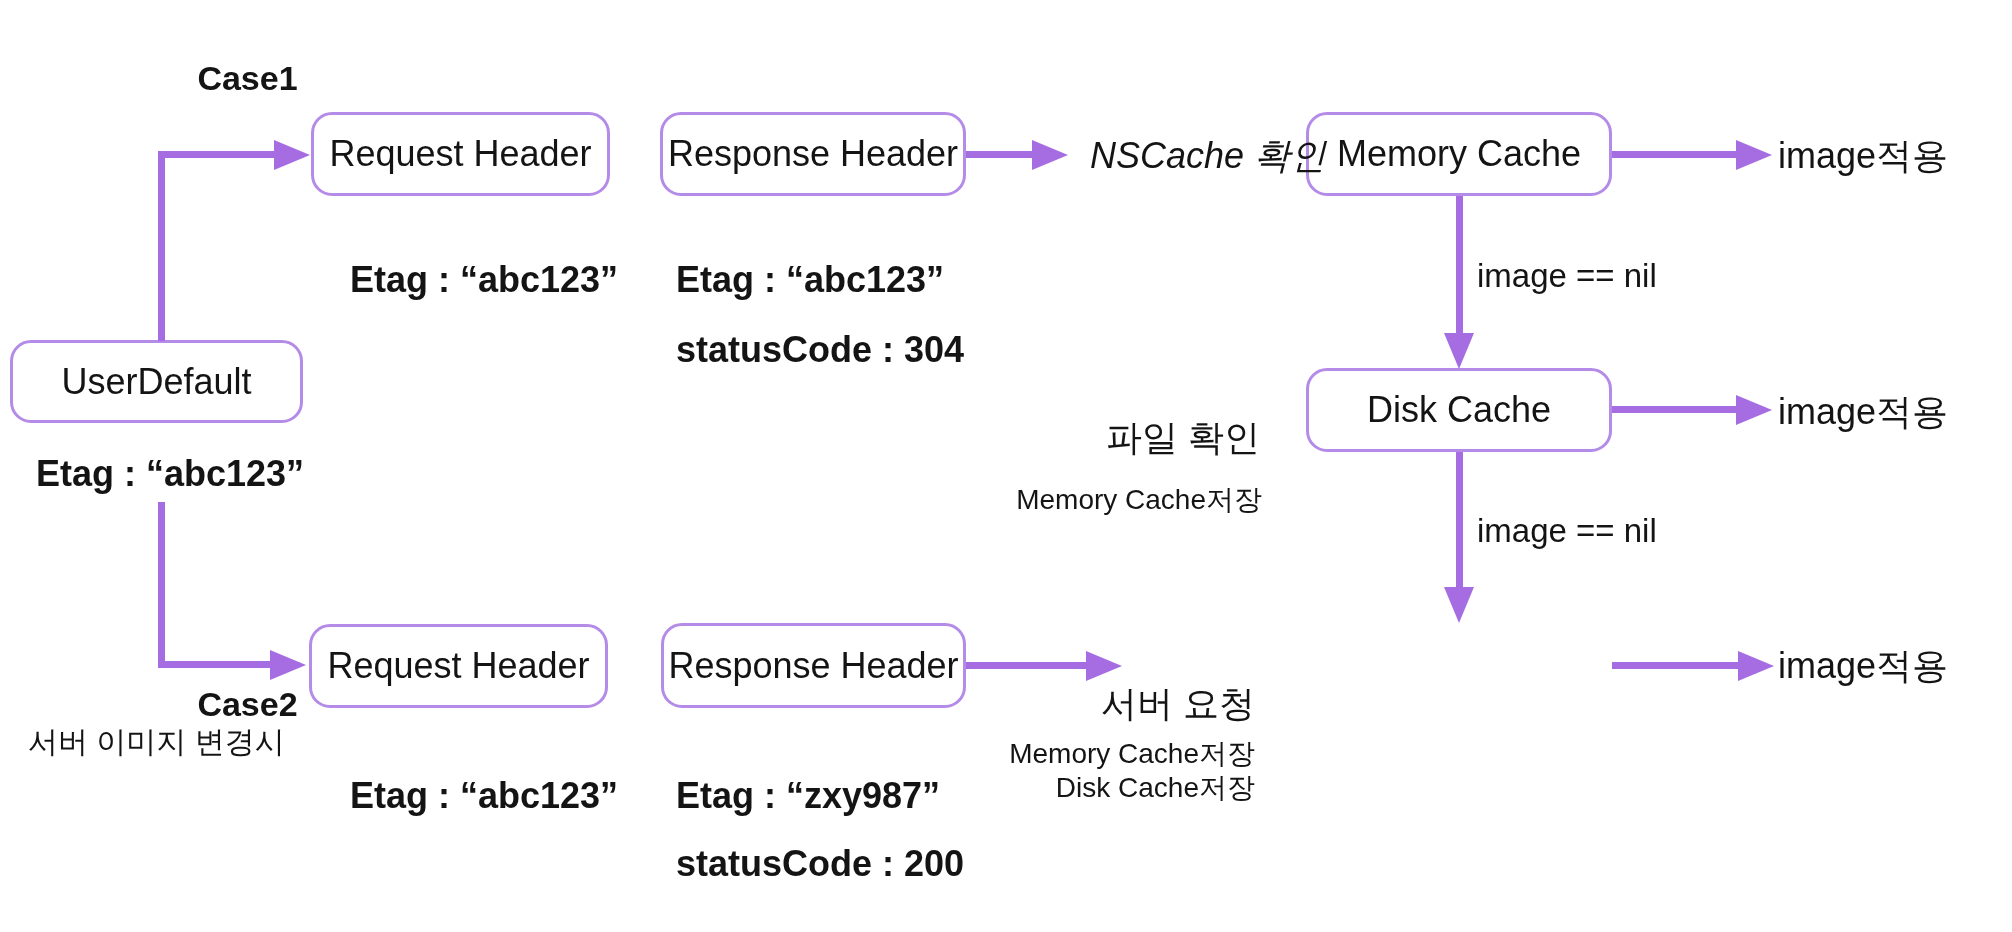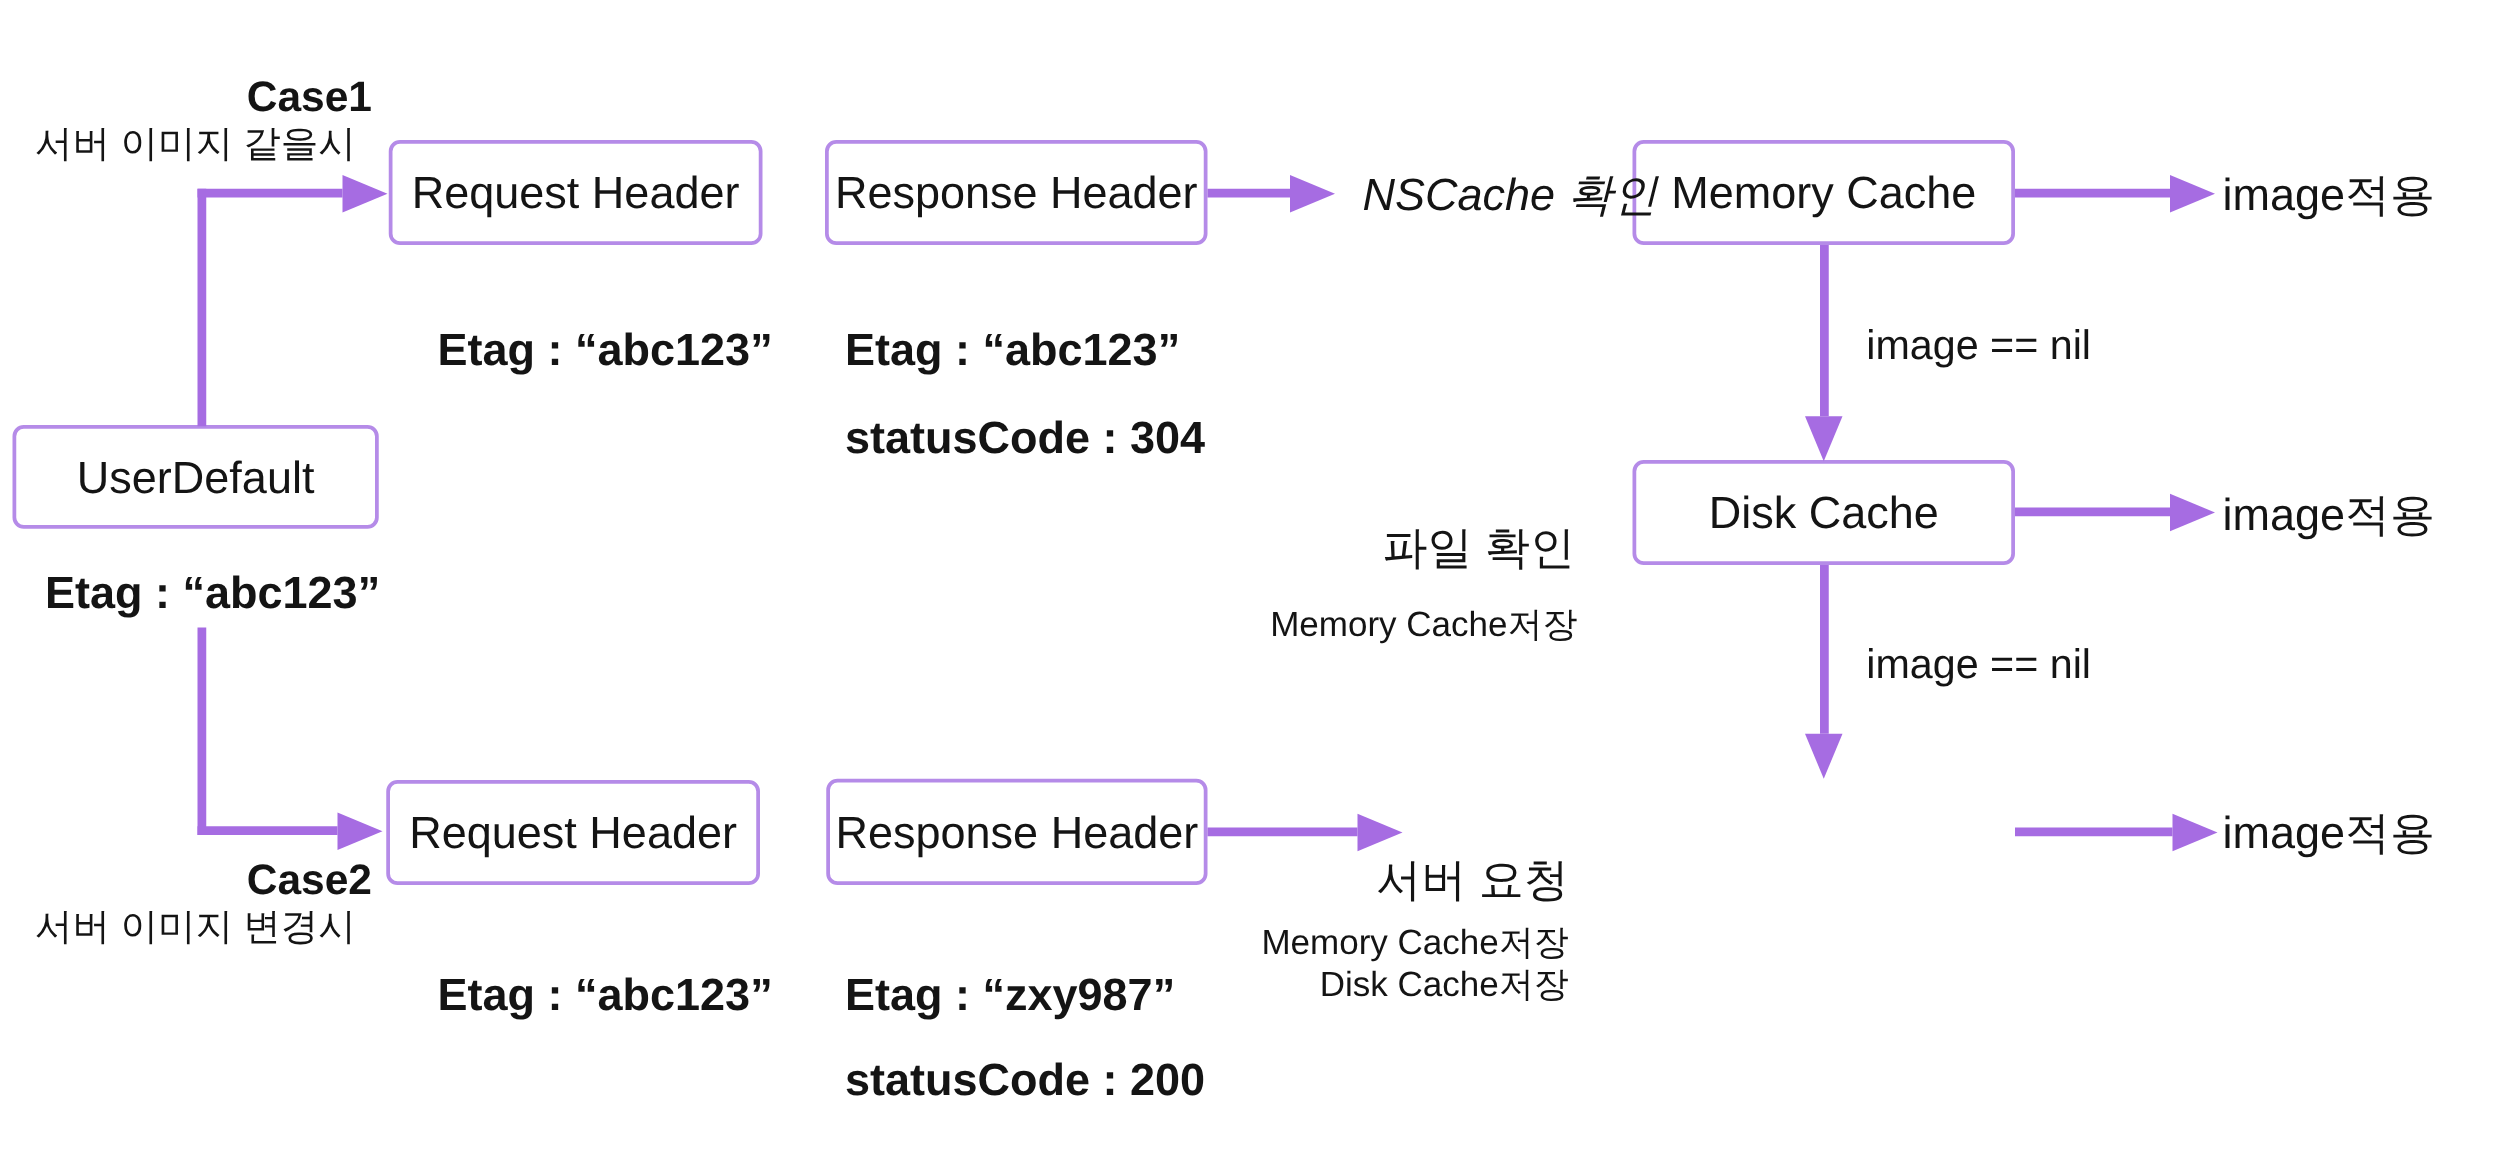--- a/index.html
+++ b/index.html
@@ -13,37 +13,37 @@
     position:relative;
     width:2012px;height:932px;
     background:var(--bg);
     font-family:"Liberation Sans", sans-serif;
     color:var(--ink);
     overflow:hidden;
   }
   .box{
     position:absolute;
     border:3px solid var(--border);
-    border-radius:9px;
+    border-radius:21px;
     background:#fff;
     display:flex;align-items:center;justify-content:center;
     font-size:36px;
     white-space:nowrap;
     box-sizing:border-box;
   }
   .t{
     position:absolute;
     font-size:36px;
     line-height:1.2;
     white-space:nowrap;
   }
   .bold{font-weight:700;font-size:34px;text-align:center;}
   .sub{font-size:30px;text-align:center;}
   .semi{font-weight:600;font-size:36px;}
-  .nil{font-size:33px;margin-left:16px;}
+  .nil{font-size:33px;}
   .small{font-size:28px;}
   .ralign{text-align:right;margin-top:36px;}
   .hline{position:absolute;height:7px;background:var(--arrow);}
   .vline{position:absolute;width:7px;background:var(--arrow);}
   .tri-r{
     position:absolute;width:0;height:0;
     border-top:15px solid transparent;
     border-bottom:15px solid transparent;
     border-left:36px solid var(--arrow);
   }
@@ -104,21 +104,20 @@
   <div class="vline" style="left:1456px;top:452px;height:135px;"></div>
   <div class="tri-d" style="left:1444px;top:587px;"></div>
 
   <div class="hline" style="left:966px;top:662px;width:120px;"></div>
   <div class="tri-r" style="left:1086px;top:651px;"></div>
 
   <div class="hline" style="left:1612px;top:662px;width:126px;"></div>
   <div class="tri-r" style="left:1738px;top:651px;"></div>
 
   <div class="t bold" style="left:160px;top:58px;width:175px;">Case1</div>
-  <div class="t sub" style="left:28px;top:98px;width:240px;">서버 이미지 같을시</div>
 
   <div class="t semi" style="left:350px;top:258px;">Etag : “abc123”</div>
   <div class="t semi" style="left:676px;top:258px;">Etag : “abc123”</div>
   <div class="t semi" style="left:676px;top:328px;">statusCode : 304</div>
 
   <div class="t" style="left:1090px;top:134px;font-style:italic;">NSCache 확인</div>
   <div class="t" style="left:1778px;top:134px;">image적용</div>
 
   <div class="t nil" style="left:1477px;top:256px;">image == nil</div>
 

